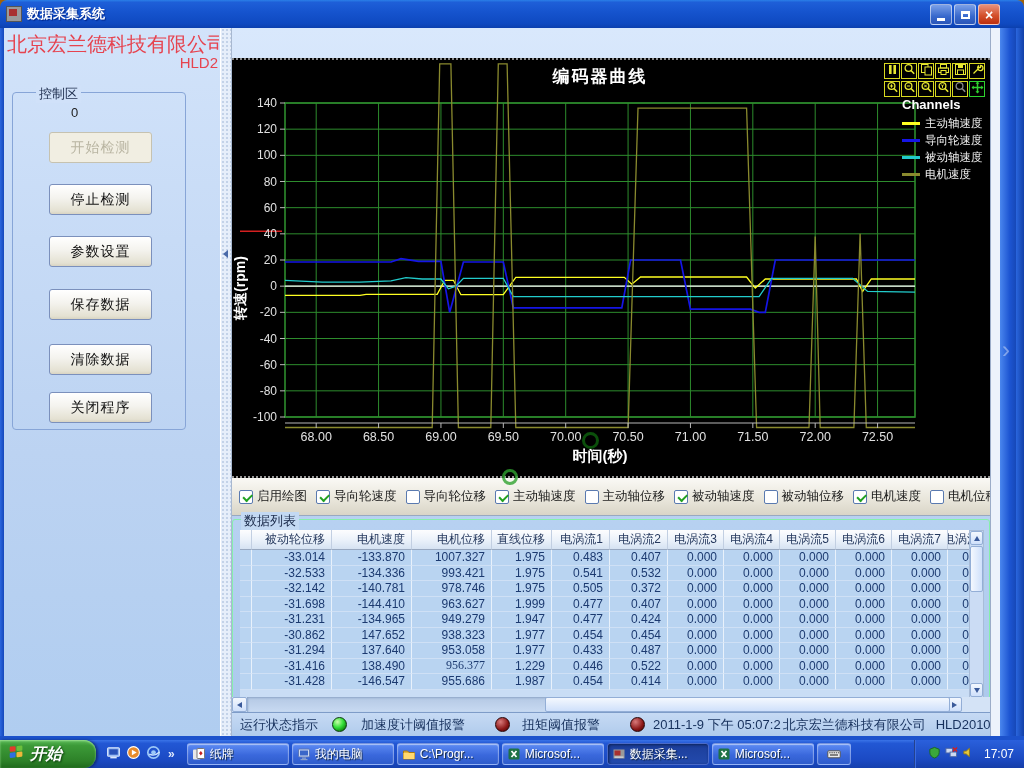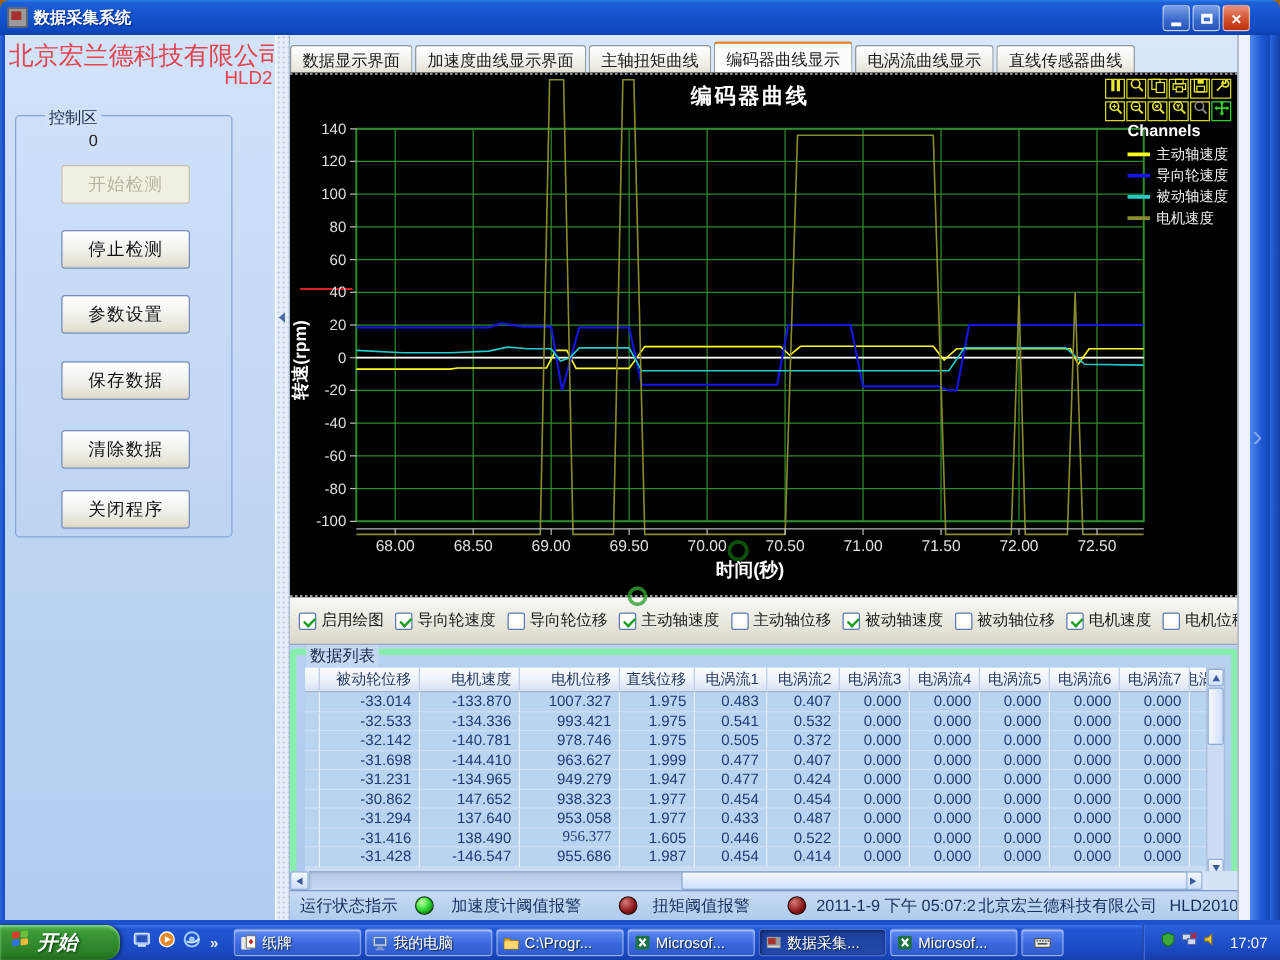--- a/index.html
+++ b/index.html
@@ -86,21 +86,21 @@
   #small-ring { position:absolute; left:270px; top:-9px; width:16px; height:16px; border-radius:50%;
     border:3px solid #2fa32f; opacity:.8; }
   .chk-item { display:flex; align-items:center; margin-right:9px; }
   .chk-box { width:14px; height:14px; background:#fff; border:1px solid #5a7ab0; border-radius:2px; position:relative; margin-right:4px; flex:none; }
   .chk-box.checked:after { content:""; position:absolute; left:2.5px; top:3px; width:7px; height:3.5px;
     border-left:2px solid #21a121; border-bottom:2px solid #21a121; transform:rotate(-45deg); }
   .chk-label { font-size:12.5px; color:#1a1a1a; white-space:nowrap; }
 
   
   #data-section { position:absolute; left:232px; top:519px; width:758px; height:193px;
-    border:5px solid #86efac; border-radius:3px; }
+    border:1px solid #86efac; border-radius:3px; }
   #data-section-label { position:absolute; left:8px; top:-8px; background:#c3d9f3; padding:0 3px; font-size:13px; color:#1a2a4a; }
   #table-wrap { position:absolute; left:7px; top:10px; width:734px; height:168px; overflow:hidden; background:#c9ddf5; }
   .t-header { display:flex; height:20px; }
   .t-hcell { background:linear-gradient(180deg,#fdfdfe,#eaf1fa 55%,#d5e2f2);
     border-right:1px solid #c2cfe2; border-bottom:1px solid #98a8c0; font-size:12px; color:#26395e;
     display:flex; align-items:center; justify-content:flex-end; padding-right:6px; flex:none; white-space:nowrap; overflow:hidden; }
   .t-row { display:flex; height:15.5px; }
   .t-cell { background:#b9d4f1; border-right:1px solid #e8f1fb; border-bottom:1px solid #cfe0f5;
     font-size:12px; color:#1c3a70; display:flex; align-items:center; justify-content:flex-end; padding-right:6px; flex:none; white-space:nowrap; overflow:hidden; }
   #v-scrollbar { position:absolute; right:5px; top:10px; width:15px; height:168px; background:#cbdcf4; border:1px solid #a8bcd8; }
@@ -187,28 +187,20 @@
           <div class="xp-btn" style="top: 196px;">保存数据</div>
           <div class="xp-btn" style="top: 251px;">清除数据</div>
           <div class="xp-btn" style="top: 299px;">关闭程序</div>
         </div>
     </div>
   </div>
   <div id="left-scroll-strip">
     <div class="mini-arrow"></div>
   </div>
 
-  <div id="tabs">
-      <div class="tab">数据显示界面</div>
-      <div class="tab">加速度曲线显示界面</div>
-      <div class="tab">主轴扭矩曲线</div>
-      <div class="tab active">编码器曲线显示</div>
-      <div class="tab">电涡流曲线显示</div>
-      <div class="tab">直线传感器曲线</div>
-    </div>
 
   <div id="chart-box">
     <svg id="chart-svg" width="758" height="418">
         <defs>
           <clipPath id="pc">
             <rect x="53" y="2" width="630" height="367"></rect>
           </clipPath>
         </defs>
         <line x1="53" y1="43" x2="683" y2="43" stroke="#2d8c2d" stroke-width="1"></line>
         <line x1="53" y1="69.16666666666667" x2="683" y2="69.16666666666667" stroke="#2d8c2d" stroke-width="1"></line>
@@ -563,21 +555,21 @@
             <div class="t-cell" style="width: 56px;">0.000</div>
             <div class="t-cell" style="width: 56px;">0.000</div>
             <div class="t-cell" style="width: 56px;">0.000</div>
             <div class="t-cell" style="width: 38px;">0.0</div>
           </div>
           <div class="t-row">
             <div class="t-cell" style="width: 12px;"></div>
             <div class="t-cell" style="width: 80px;">-31.416</div>
             <div class="t-cell" style="width: 80px;">138.490</div>
             <div class="t-cell" style="width: 80px; font-family: Liberation Serif, serif;">956.377</div>
-            <div class="t-cell" style="width: 60px;">1.605</div>
+            <div class="t-cell" style="width: 60px;">1.229</div>
             <div class="t-cell" style="width: 58px;">0.446</div>
             <div class="t-cell" style="width: 58px;">0.522</div>
             <div class="t-cell" style="width: 56px;">0.000</div>
             <div class="t-cell" style="width: 56px;">0.000</div>
             <div class="t-cell" style="width: 56px;">0.000</div>
             <div class="t-cell" style="width: 56px;">0.000</div>
             <div class="t-cell" style="width: 56px;">0.000</div>
             <div class="t-cell" style="width: 38px;">0.0</div>
           </div>
           <div class="t-row">

